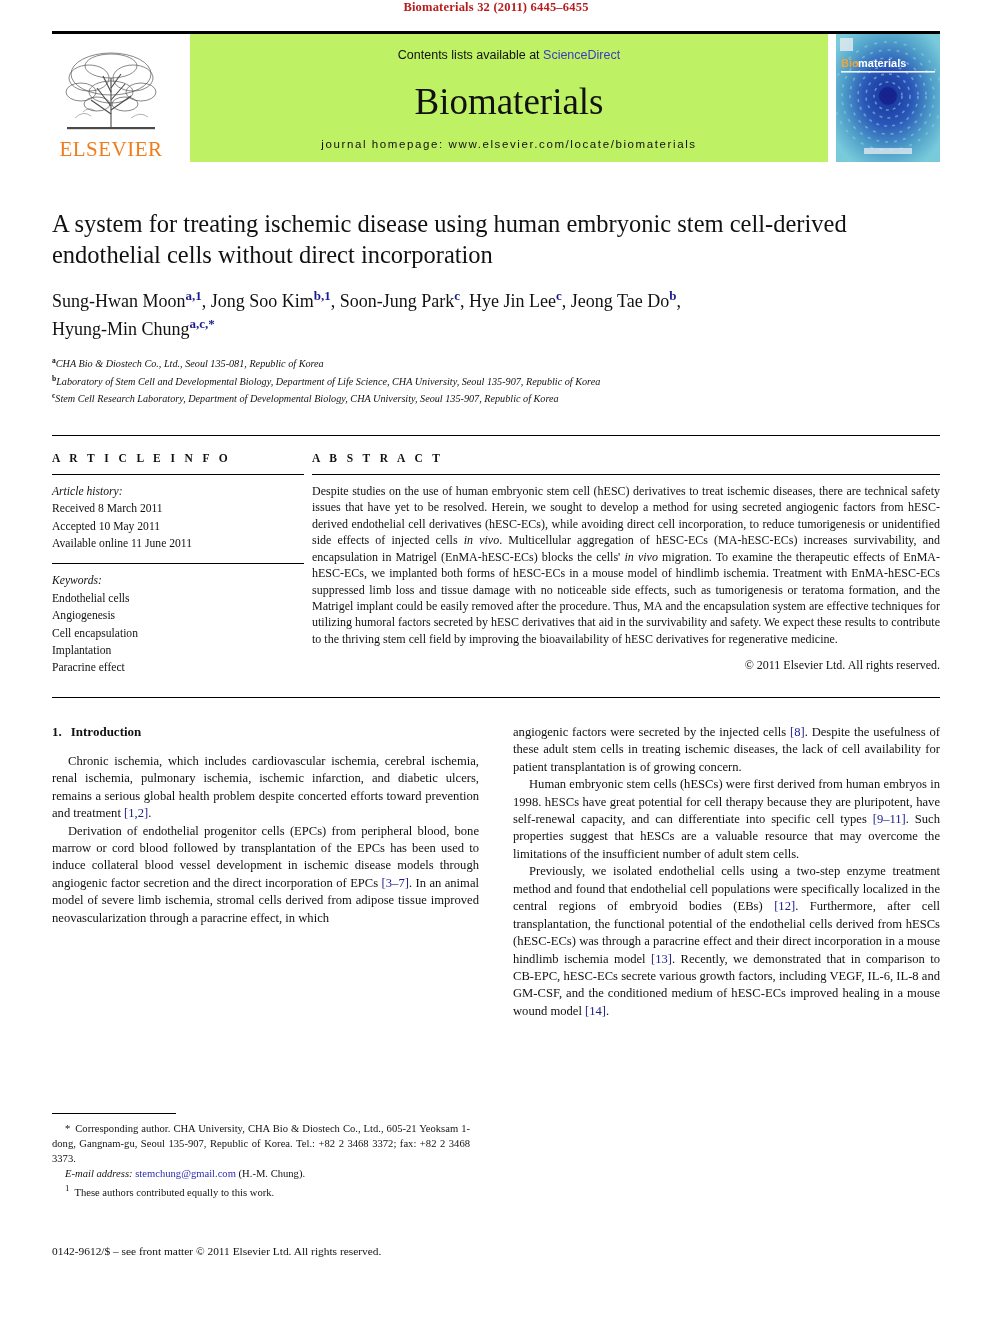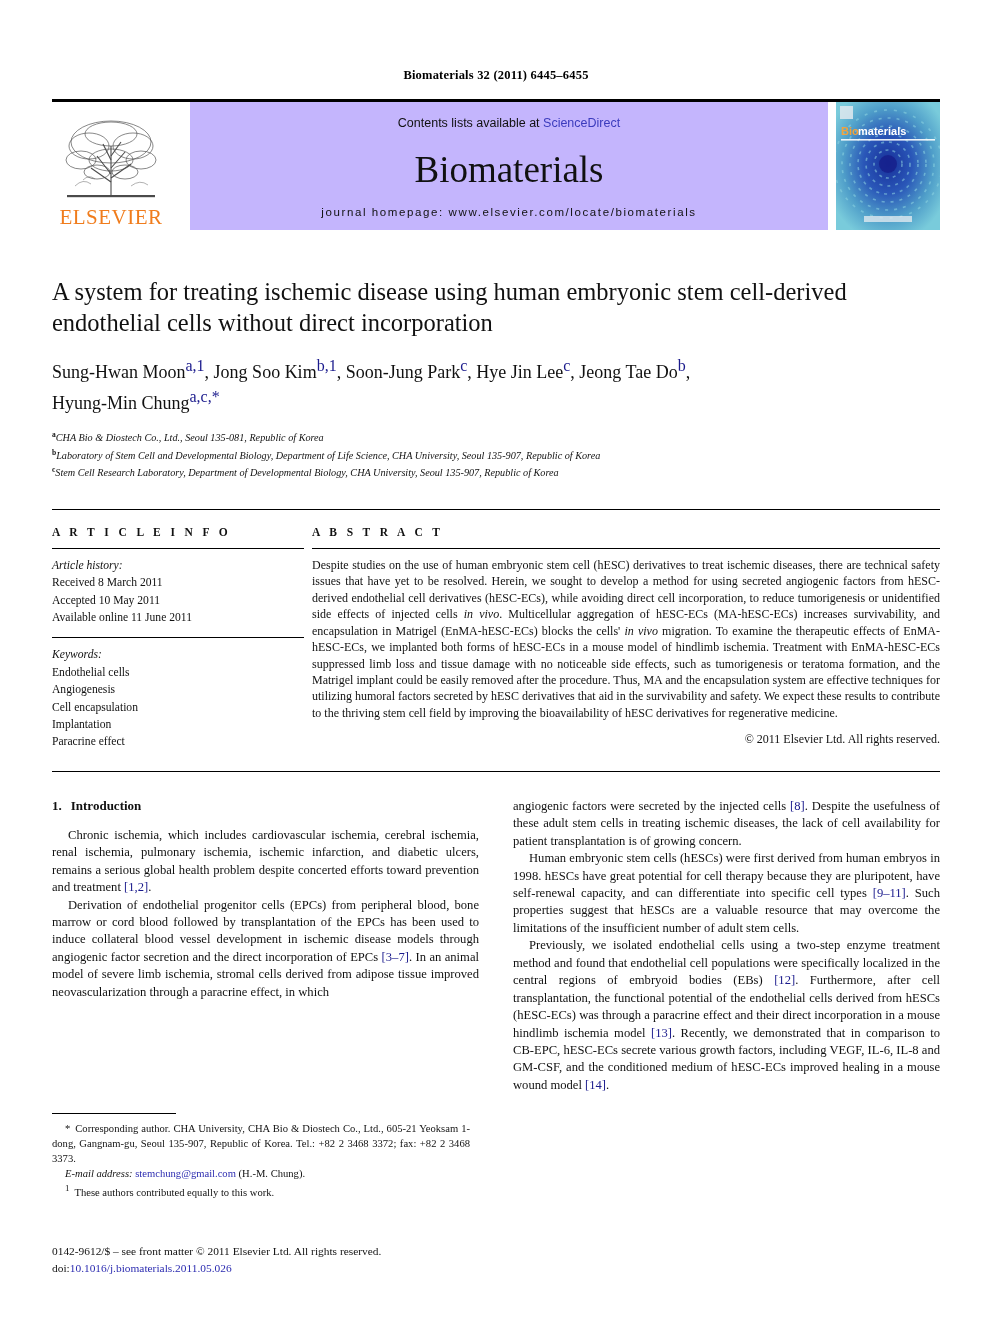--- a/index.html
+++ b/index.html
@@ -21,22 +21,21 @@
     height: 1323px;
     box-sizing: border-box;
   }
 
   
   .running-head {
     text-align: center;
     font-family: "Liberation Serif", serif;
     font-weight: bold;
     font-size: 12.5px;
-    color: #000000;
-    padding-top: 68px;
+    color: #b91c1c;
     letter-spacing: 0.2px;
   }
 
   
   .masthead {
     margin: 16px 52px 0 52px;
     border-top: 3px solid #000;
     height: 128px;
     display: flex;
     align-items: stretch;
@@ -55,21 +54,21 @@
   .elsevier-word {
     font-family: "Liberation Serif", serif;
     font-size: 21px;
     letter-spacing: 0.5px;
     color: #f07c1c;
     line-height: 1;
     margin-top: 1px;
   }
   .masthead-center {
     flex: 1 1 auto;
-    background: #c4b5fd;
+    background: #bef264;
     display: flex;
     flex-direction: column;
     align-items: center;
     justify-content: space-between;
     padding: 14px 0 12px 0;
     margin-left: 20px;
     margin-right: 8px;
   }
   .contents-line {
     font-family: "Liberation Sans", sans-serif;
@@ -114,23 +113,23 @@
     margin: 0;
   }
   .authors {
     margin-top: 17px;
     font-family: "Liberation Serif", serif;
     font-size: 18px;
     line-height: 1.42;
     color: #111;
   }
   .authors sup {
-    font-size: 16px;
+    font-size: 13px;
     color: #1a1a8c;
-    font-weight: normal;
+    font-weight: bold;
     vertical-align: super;
   }
   .affiliations {
     margin-top: 13px;
     font-family: "Liberation Serif", serif;
     font-style: italic;
     font-size: 10.2px;
     line-height: 1.55;
     color: #111;
   }
@@ -418,16 +417,15 @@
 
   <div class="footnote-zone">
     <div class="fn-rule"></div>
     <p class="fn-text fn-indent"><span class="mark">*</span><span>Corresponding author. CHA University, CHA Bio &amp; Diostech Co., Ltd., 605-21 Yeoksam 1-dong, Gangnam-gu, Seoul 135-907, Republic of Korea. Tel.: +82 2 3468 3372; fax: +82 2 3468 3373.</span></p>
     <p class="fn-text fn-indent"><span class="fn-email">E-mail address:</span> <span class="link-blue">stemchung@gmail.com</span><span> (H.-M. Chung).</span></p>
     <p class="fn-text fn-indent"><sup class="mark">1</sup><span>These authors contributed equally to this work.</span></p>
   </div>
 
   <div class="imprint">
     <div>0142-9612/$ – see front matter © 2011 Elsevier Ltd. All rights reserved.</div>
-    <div><span>doi:</span><span class="link-blue">10.1016/j.biomaterials.2011.05.026</span></div>
   </div>
 
 </div>
 
 </body></html>

